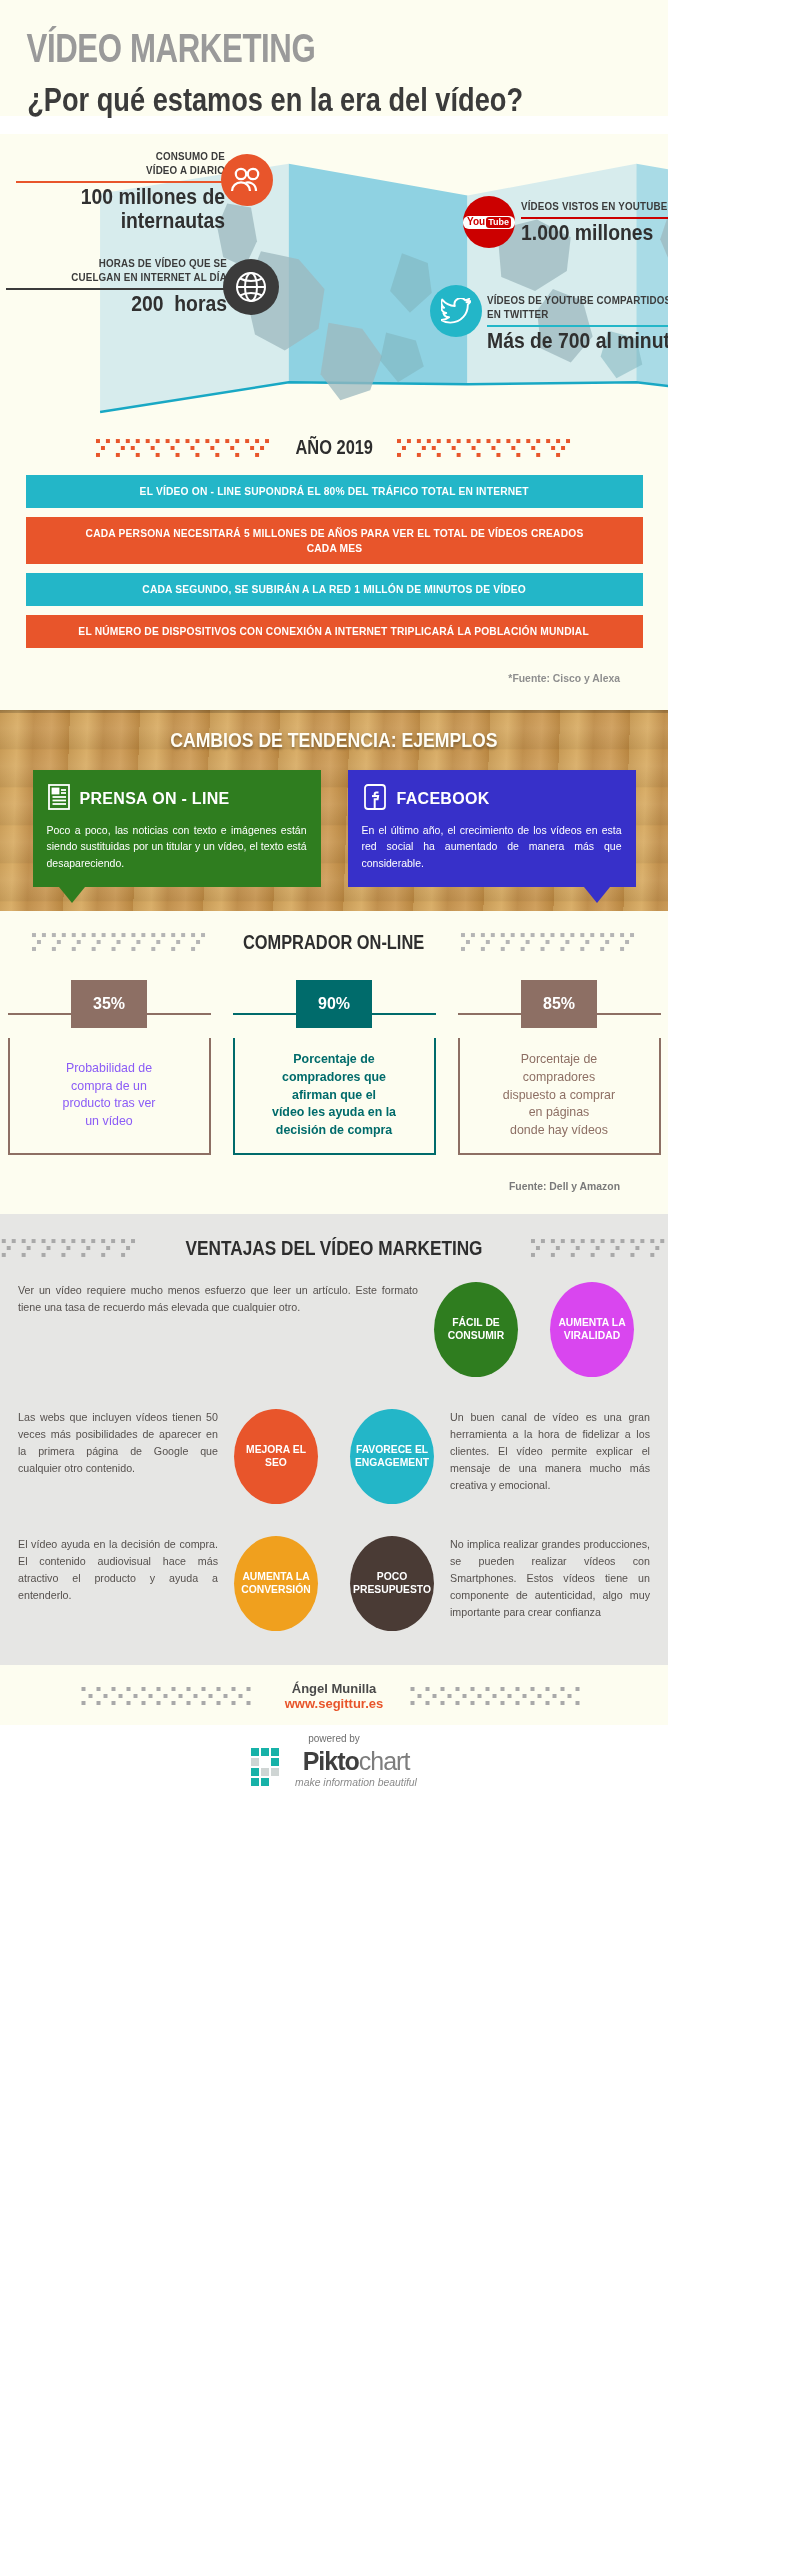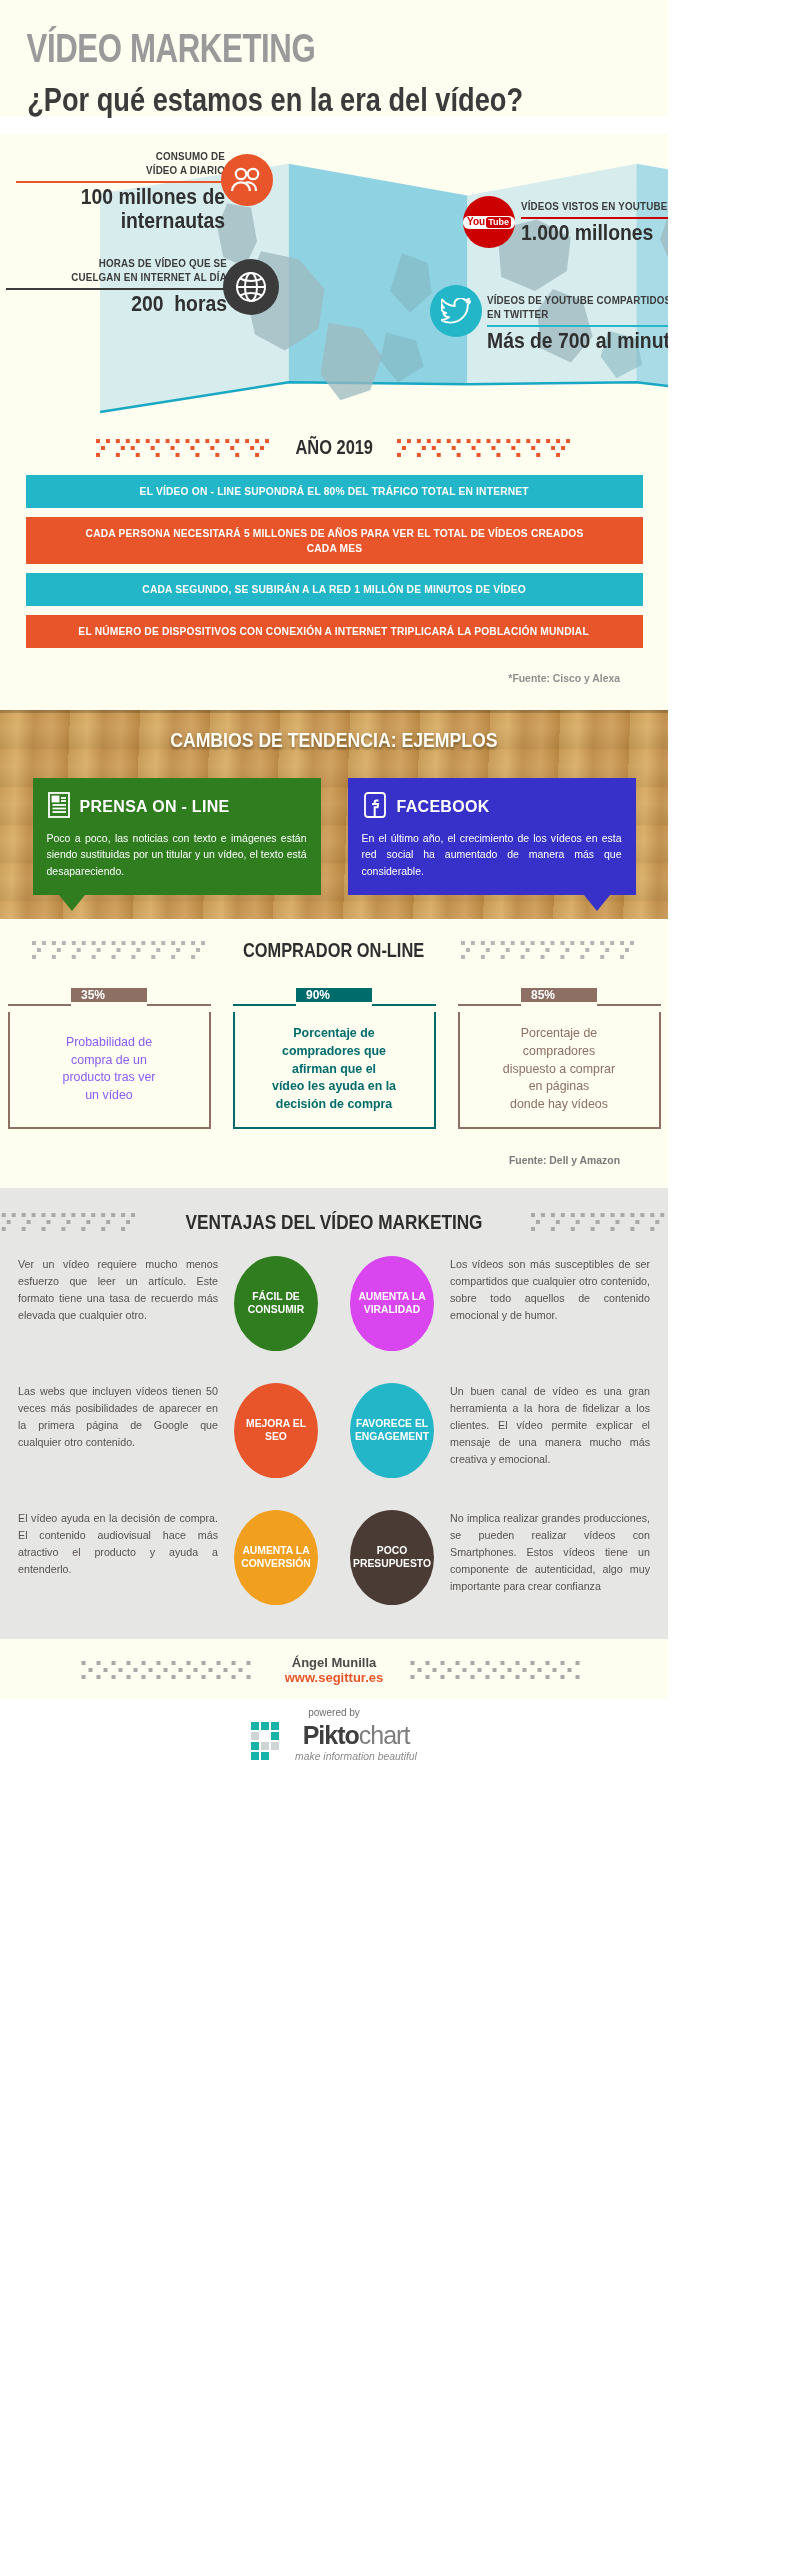--- a/index.html
+++ b/index.html
@@ -121,21 +121,21 @@
   .wood::before {
     content:""; position:absolute; left:0; right:0; top:0; height:3px;
     background: rgba(0,0,0,0.18);
   }
   .wood-title {
     text-align:center; color:#fffdf4; font-size:21px; font-weight:bold;
     text-shadow: 0 2px 3px rgba(0,0,0,0.35);
     padding: 6px 0 18px 0;
   }
   .wood-title span { display:inline-block; transform: scaleX(0.84); }
-  .callouts { display:flex; justify-content:center; gap: 27px; margin-top: 8px; }
+  .callouts { display:flex; justify-content:center; gap: 27px; }
   .callout { width: 288px; position:relative; padding: 13px 14px 16px 14px; }
   .callout .head { display:flex; align-items:center; gap:9px; margin-bottom: 7px; }
   .callout .head h3 { color:#fff; font-size:16px; font-weight:bold; letter-spacing:0.3px; }
   .callout p { color:#ffffff; font-size:10.5px; line-height:1.55; text-align:justify; }
   .callout .tail {
     position:absolute; bottom:-16px; width:0; height:0;
     border-left: 13px solid transparent; border-right: 13px solid transparent;
   }
 
   
@@ -143,22 +143,22 @@
   .cards { display:flex; justify-content:center; gap: 22px; padding-top: 12px; }
   .card { width: 203px; position: relative; padding-top: 14px; }
   .card .frame {
     border: 2px solid #8d6f64; border-top: none;
     height: 117px; display:flex; align-items:center; justify-content:center;
     padding: 0 14px;
   }
   .card .topline { display:flex; align-items:center; }
   .card .topline .seg { flex:1; height:2px; }
   .card .pct {
-    min-width: 76px; text-align:left; color:#fff;
-    font-size: 12px; font-weight:bold; padding: 0 10px;
+    min-width: 76px; text-align:center; color:#fff;
+    font-size: 16px; font-weight:bold; padding: 15px 10px;
     position: relative; top: -10px;
   }
   .card p { font-size: 12.4px; line-height:1.42; text-align:center; }
   .fuente2 {
     background:#fdfdf0; text-align:right; padding: 16px 48px 22px 0;
     font-size: 10.4px; color:#7a7a7a; font-weight:bold;
   }
 
   
   .ventajas {
@@ -631,21 +631,20 @@
     </div>
 
     <div class="vrow">
       <div class="vtext">Ver un vídeo requiere mucho menos esfuerzo que leer un artículo. Este formato tiene una tasa de recuerdo más elevada que cualquier otro.</div>
       <div class="vcircle cond" style="background:#2f7d1f;">
         <span>FÁCIL DE CONSUMIR</span>
       </div>
       <div class="vcircle cond" style="background:#d946ef;">
         <span>AUMENTA LA VIRALIDAD</span>
       </div>
-      <div class="vtext">Los vídeos son más susceptibles de ser compartidos que cualquier otro contenido, sobre todo aquellos de contenido emocional y de humor.</div>
     </div>
 
     <div class="vrow">
       <div class="vtext">Las webs que incluyen vídeos tienen 50 veces más posibilidades de aparecer en la primera página de Google que cualquier otro contenido.</div>
       <div class="vcircle cond" style="background:#e8552b;">
         <span>MEJORA EL SEO</span>
       </div>
       <div class="vcircle cond" style="background:#23b6c8;">
         <span>FAVORECE EL ENGAGEMENT</span>
       </div>

